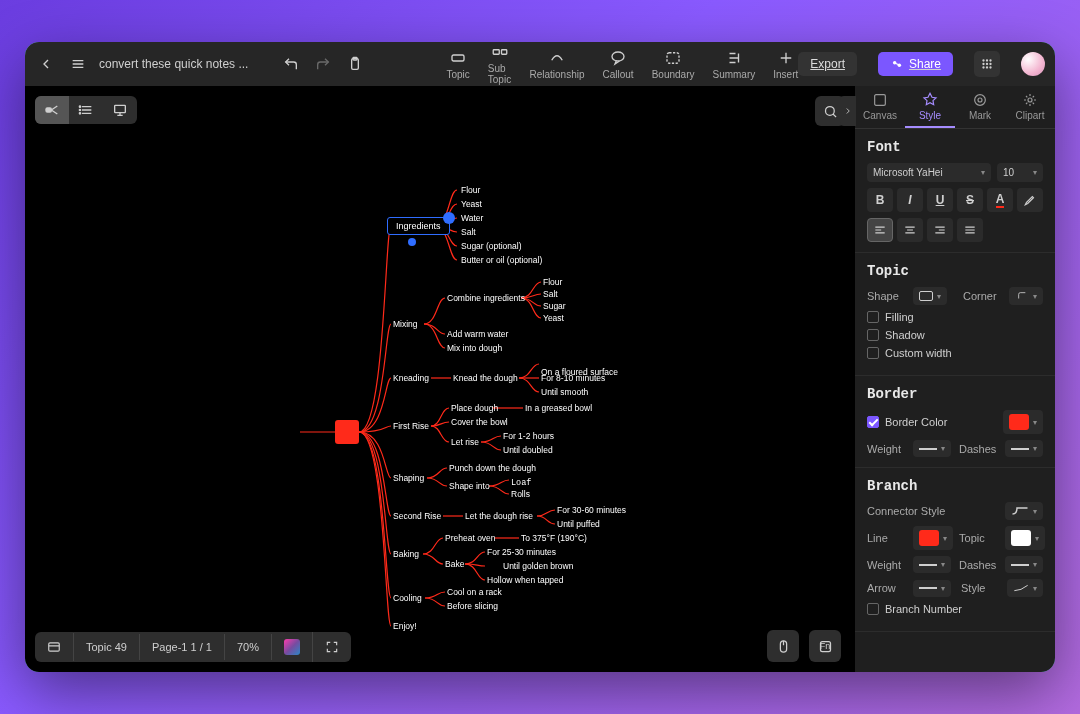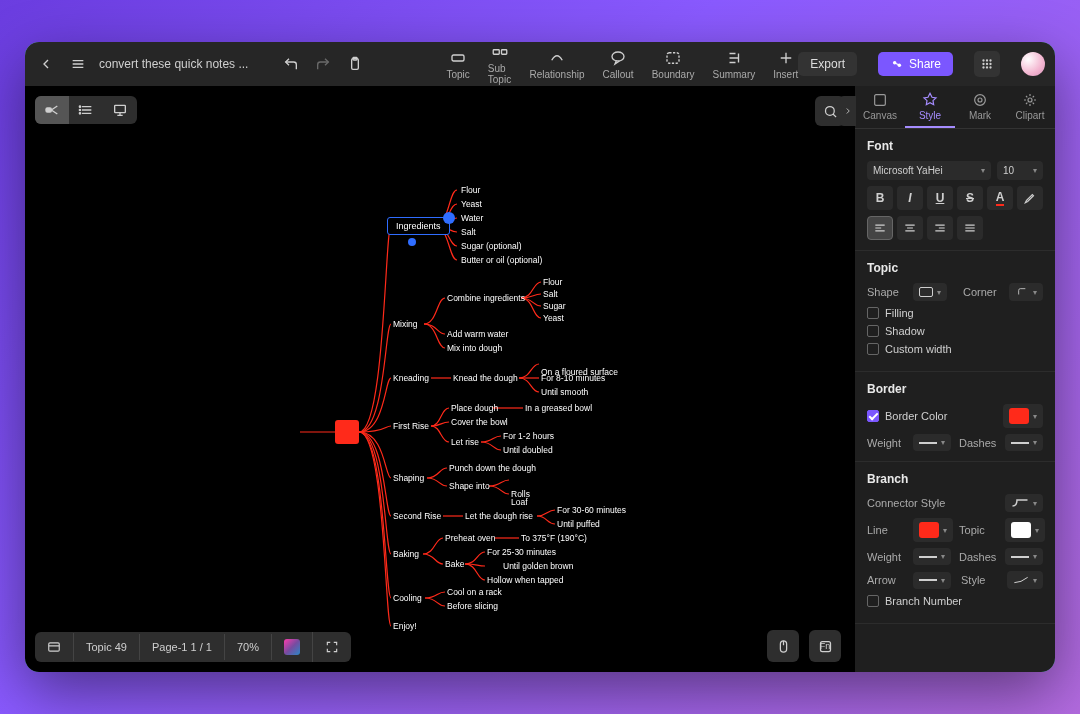--- a/index.html
+++ b/index.html
@@ -25,21 +25,21 @@
   }
   .topbar .tb-left { display:flex; align-items:center; gap:10px; }
   .icon-btn { display:inline-flex; align-items:center; justify-content:center; width:22px; height:22px; color:#cfcfcf; cursor:pointer; }
   .icon-btn svg { width:16px; height:16px; stroke:#cfcfcf; fill:none; stroke-width:2; }
   .filename { max-width:160px; white-space:nowrap; overflow:hidden; text-overflow:ellipsis; }
   .topbar .tb-tools {
     margin-left: 80px; display:flex; gap:18px; align-items:center;
   }
   .tool { display:flex; flex-direction:column; align-items:center; gap:2px; font-size:10px; color:#aaa; cursor:pointer; }
   .tool svg { width:18px; height:18px; stroke:#cfcfcf; fill:none; stroke-width:1.8; }
-  .topbar .tb-right { margin-left:auto; display:flex; align-items:center; gap:21px; }
+  .topbar .tb-right { margin-left:auto; display:flex; align-items:center; gap:21px;text-decoration:underline; }
   .btn { padding:5px 12px; border-radius:5px; font-size:12px; cursor:pointer; }
   .btn-ghost { background:#333; color:#ddd; }
   .btn-primary { background:#7b57ff; color:#fff; display:flex; align-items:center; gap:5px; }
   .btn-primary svg { width:14px; height:14px; fill:#fff; }
   .grid-icon { width:26px; height:26px; display:flex; align-items:center; justify-content:center; background:#333; border-radius:5px; }
   .avatar { width:24px; height:24px; border-radius:50%; background: radial-gradient(circle at 30% 30%, #fff, #f3b5d0 60%, #d893bb); }
   
   .body { flex:1; display:flex; min-height:0; }
   .canvas-wrap { flex:1; position:relative; background:#000; display:flex; flex-direction:column; min-width:0; }
   .view-toggle {
@@ -109,21 +109,21 @@
     display:flex; flex-direction:column; font-size:11px;
     overflow-y:auto;
   }
   .side::-webkit-scrollbar { width:0; }
   .side-tabs { display:flex; border-bottom:1px solid #333; }
   .side-tab { flex:1; text-align:center; padding:6px 0 5px; font-size:10px; color:#999; cursor:pointer; }
   .side-tab svg { display:block; margin:0 auto 2px; width:16px; height:16px; stroke:#999; fill:none; stroke-width:1.8; }
   .side-tab.active { color:#a58cff; border-bottom:2px solid #a58cff; }
   .side-tab.active svg { stroke:#a58cff; }
   .section { padding:10px 12px; border-bottom:1px solid #2c2c2c; }
-  .section-title { font-size:12px; font-weight:600; color:#e8e8e8; margin-bottom:8px; }
+  .section-title { font-size:14px; font-weight:600; color:#e8e8e8; margin-bottom:8px;font-family:Liberation Mono, monospace; }
   .row { display:flex; align-items:center; gap:6px; margin-bottom:6px; }
   .row:last-child { margin-bottom:0; }
   .label { color:#aaa; min-width:40px; }
   .dd {
     background:#2b2b2b; border-radius:4px; padding:4px 6px;
     display:flex; align-items:center; justify-content:space-between; gap:4px;
     font-size:10px; cursor:pointer;
   }
   .dd .chev { font-size:8px; color:#888; }
   .btn-row { display:flex; gap:4px; }
@@ -404,21 +404,21 @@
 
         <div class="leaf" style="left:426px; top:317px;">Place dough</div>
         <div class="leaf" style="left:426px; top:331px;">Cover the bowl</div>
         <div class="leaf" style="left:426px; top:351px;">Let rise</div>
         <div class="leaf" style="left:500px; top:317px;">In a greased bowl</div>
         <div class="leaf" style="left:478px; top:345px;">For 1-2 hours</div>
         <div class="leaf" style="left:478px; top:359px;">Until doubled</div>
 
         <div class="leaf" style="left:424px; top:377px;">Punch down the dough</div>
         <div class="leaf" style="left:424px; top:395px;">Shape into</div>
-        <div class="leaf" style="left:486px; top:411px;">Loaf</div>
+        <div class="leaf" style="left:486px; top:392px;font-family:Liberation Mono, monospace;">Loaf</div>
         <div class="leaf" style="left:486px; top:403px;">Rolls</div>
 
         <div class="leaf" style="left:440px; top:425px;">Let the dough rise</div>
         <div class="leaf" style="left:532px; top:419px;">For 30-60 minutes</div>
         <div class="leaf" style="left:532px; top:433px;">Until puffed</div>
 
         <div class="leaf" style="left:420px; top:447px;">Preheat oven</div>
         <div class="leaf" style="left:420px; top:473px;">Bake</div>
         <div class="leaf" style="left:496px; top:447px;">To 375°F (190°C)</div>
         <div class="leaf" style="left:462px; top:461px;">For 25-30 minutes</div>

